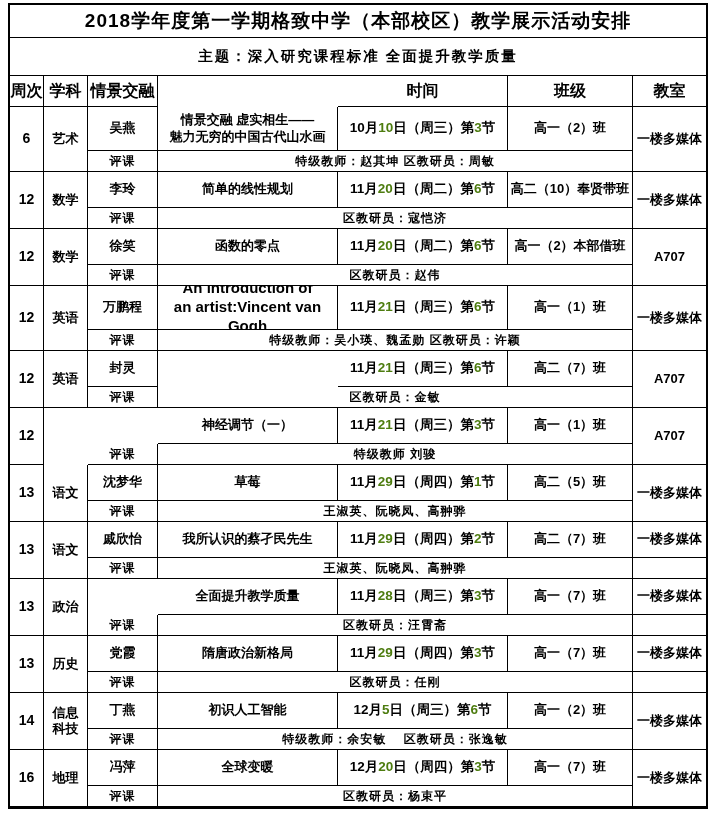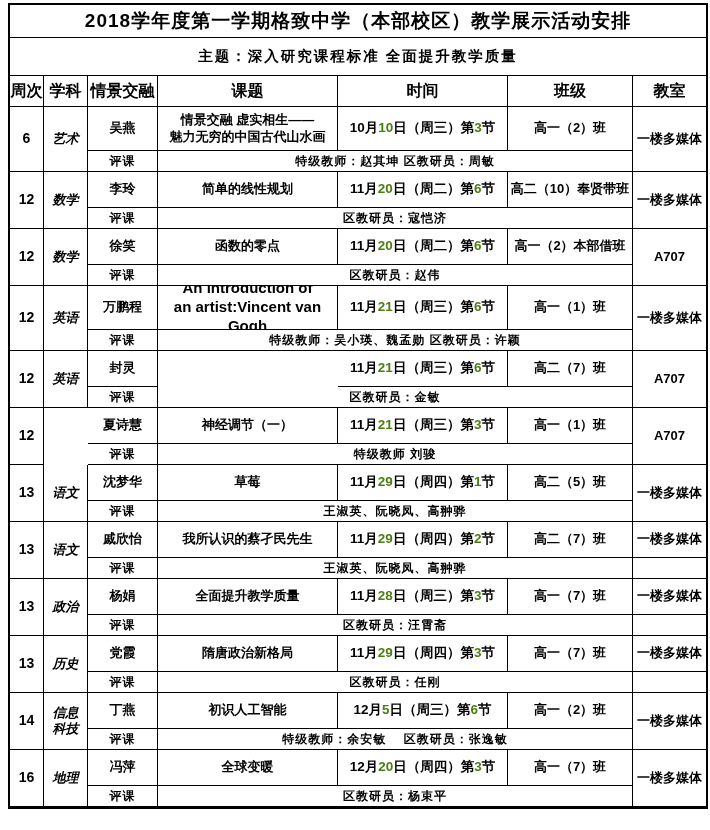--- a/index.html
+++ b/index.html
@@ -11,21 +11,21 @@
          font-size:14.5px;font-weight:bold;color:#000;border-bottom:1px solid #000;letter-spacing:2px;}
   .grid{display:grid;grid-template-columns:34px 44px 70px 180px 170px 125px 1fr;}
   .header{grid-template-rows:31px;border-bottom:0;}
   .rg{grid-template-rows:36px 21px;}
   .rg.tall{grid-template-rows:44px 21px;}
   .cell{display:flex;align-items:center;justify-content:center;text-align:center;
         border-right:1px solid #000;border-bottom:1px solid #000;box-sizing:border-box;
         font-weight:bold;color:#000;font-size:13px;line-height:1.25;white-space:pre-line;overflow:hidden;}
   .hc{font-size:16px;}
   .w{grid-column:1;grid-row:1/3;font-size:14px;}
-  .s{grid-column:2;grid-row:1/3;font-style:italic;}
+  .s{grid-column:2;grid-row:1/3;}
   .t{grid-column:3;grid-row:1;}
   .tp{grid-column:4;grid-row:1;}
   .tm{grid-column:5;grid-row:1;font-size:13.5px;}
   .k{grid-column:6;grid-row:1;}
   .rm{grid-column:7;grid-row:1/3;border-right:none;}
   .rm1{grid-column:7;grid-row:1;border-right:none;}
   .rm2{grid-column:7;grid-row:2;border-right:none;}
   .rl{grid-column:3;grid-row:2;font-size:12px;letter-spacing:1px;}
   .rv{grid-column:4/7;grid-row:2;font-size:12px;letter-spacing:1px;}
   .lastcol{border-right:none;}
@@ -37,21 +37,20 @@
 
 <div class="sheet">
 
   <div class="title">2018学年度第一学期格致中学（本部校区）教学展示活动安排</div>
   <div class="subtitle">主题：深入研究课程标准 全面提升教学质量</div>
 
   <div class="grid header">
     <div class="cell hc" style="grid-column:1">周次</div>
     <div class="cell hc" style="grid-column:2">学科</div>
     <div class="cell hc" style="grid-column:3">情景交融</div>
-    <div class="cell hc" style="grid-column:4">课题</div>
     <div class="cell hc" style="grid-column:5">时间</div>
     <div class="cell hc" style="grid-column:6">班级</div>
     <div class="cell hc lastcol" style="grid-column:7">教室</div>
   </div>
 
   <div class="grid rg tall">
     <div class="cell w">6</div>
     <div class="cell s">艺术</div>
     <div class="cell t">吴燕</div>
     <div class="cell tp">情景交融 虚实相生——
@@ -106,21 +105,20 @@
     <div class="cell t">封灵</div>
     <div class="cell tm"><span>11月</span><span class="blue">21</span><span>日（周三）第</span><span class="blue">6</span><span>节</span></div>
     <div class="cell k">高二（7）班</div>
     <div class="cell rm">A707</div>
     <div class="cell rl">评课</div>
     <div class="cell rv">区教研员：金敏</div>
   </div>
 
   <div class="grid rg">
     <div class="cell w">12</div>
-    <div class="cell t">夏诗慧</div>
     <div class="cell tp">神经调节（一）</div>
     <div class="cell tm"><span>11月</span><span class="blue">21</span><span>日（周三）第</span><span class="blue">3</span><span>节</span></div>
     <div class="cell k">高一（1）班</div>
     <div class="cell rm">A707</div>
     <div class="cell rl">评课</div>
     <div class="cell rv">特级教师 刘骏</div>
   </div>
 
   <div class="grid rg">
     <div class="cell w">13</div>
@@ -143,21 +141,20 @@
     <div class="cell k">高二（7）班</div>
     <div class="cell rm1">一楼多媒体</div>
     <div class="cell rm2"></div>
     <div class="cell rl">评课</div>
     <div class="cell rv">王淑英、阮晓凤、高翀骅</div>
   </div>
 
   <div class="grid rg">
     <div class="cell w">13</div>
     <div class="cell s">政治</div>
-    <div class="cell t">杨娟</div>
     <div class="cell tp">全面提升教学质量</div>
     <div class="cell tm"><span>11月</span><span class="blue">28</span><span>日（周三）第</span><span class="blue">3</span><span>节</span></div>
     <div class="cell k">高一（7）班</div>
     <div class="cell rm1">一楼多媒体</div>
     <div class="cell rm2"></div>
     <div class="cell rl">评课</div>
     <div class="cell rv">区教研员：汪霄斋</div>
   </div>
 
   <div class="grid rg">

